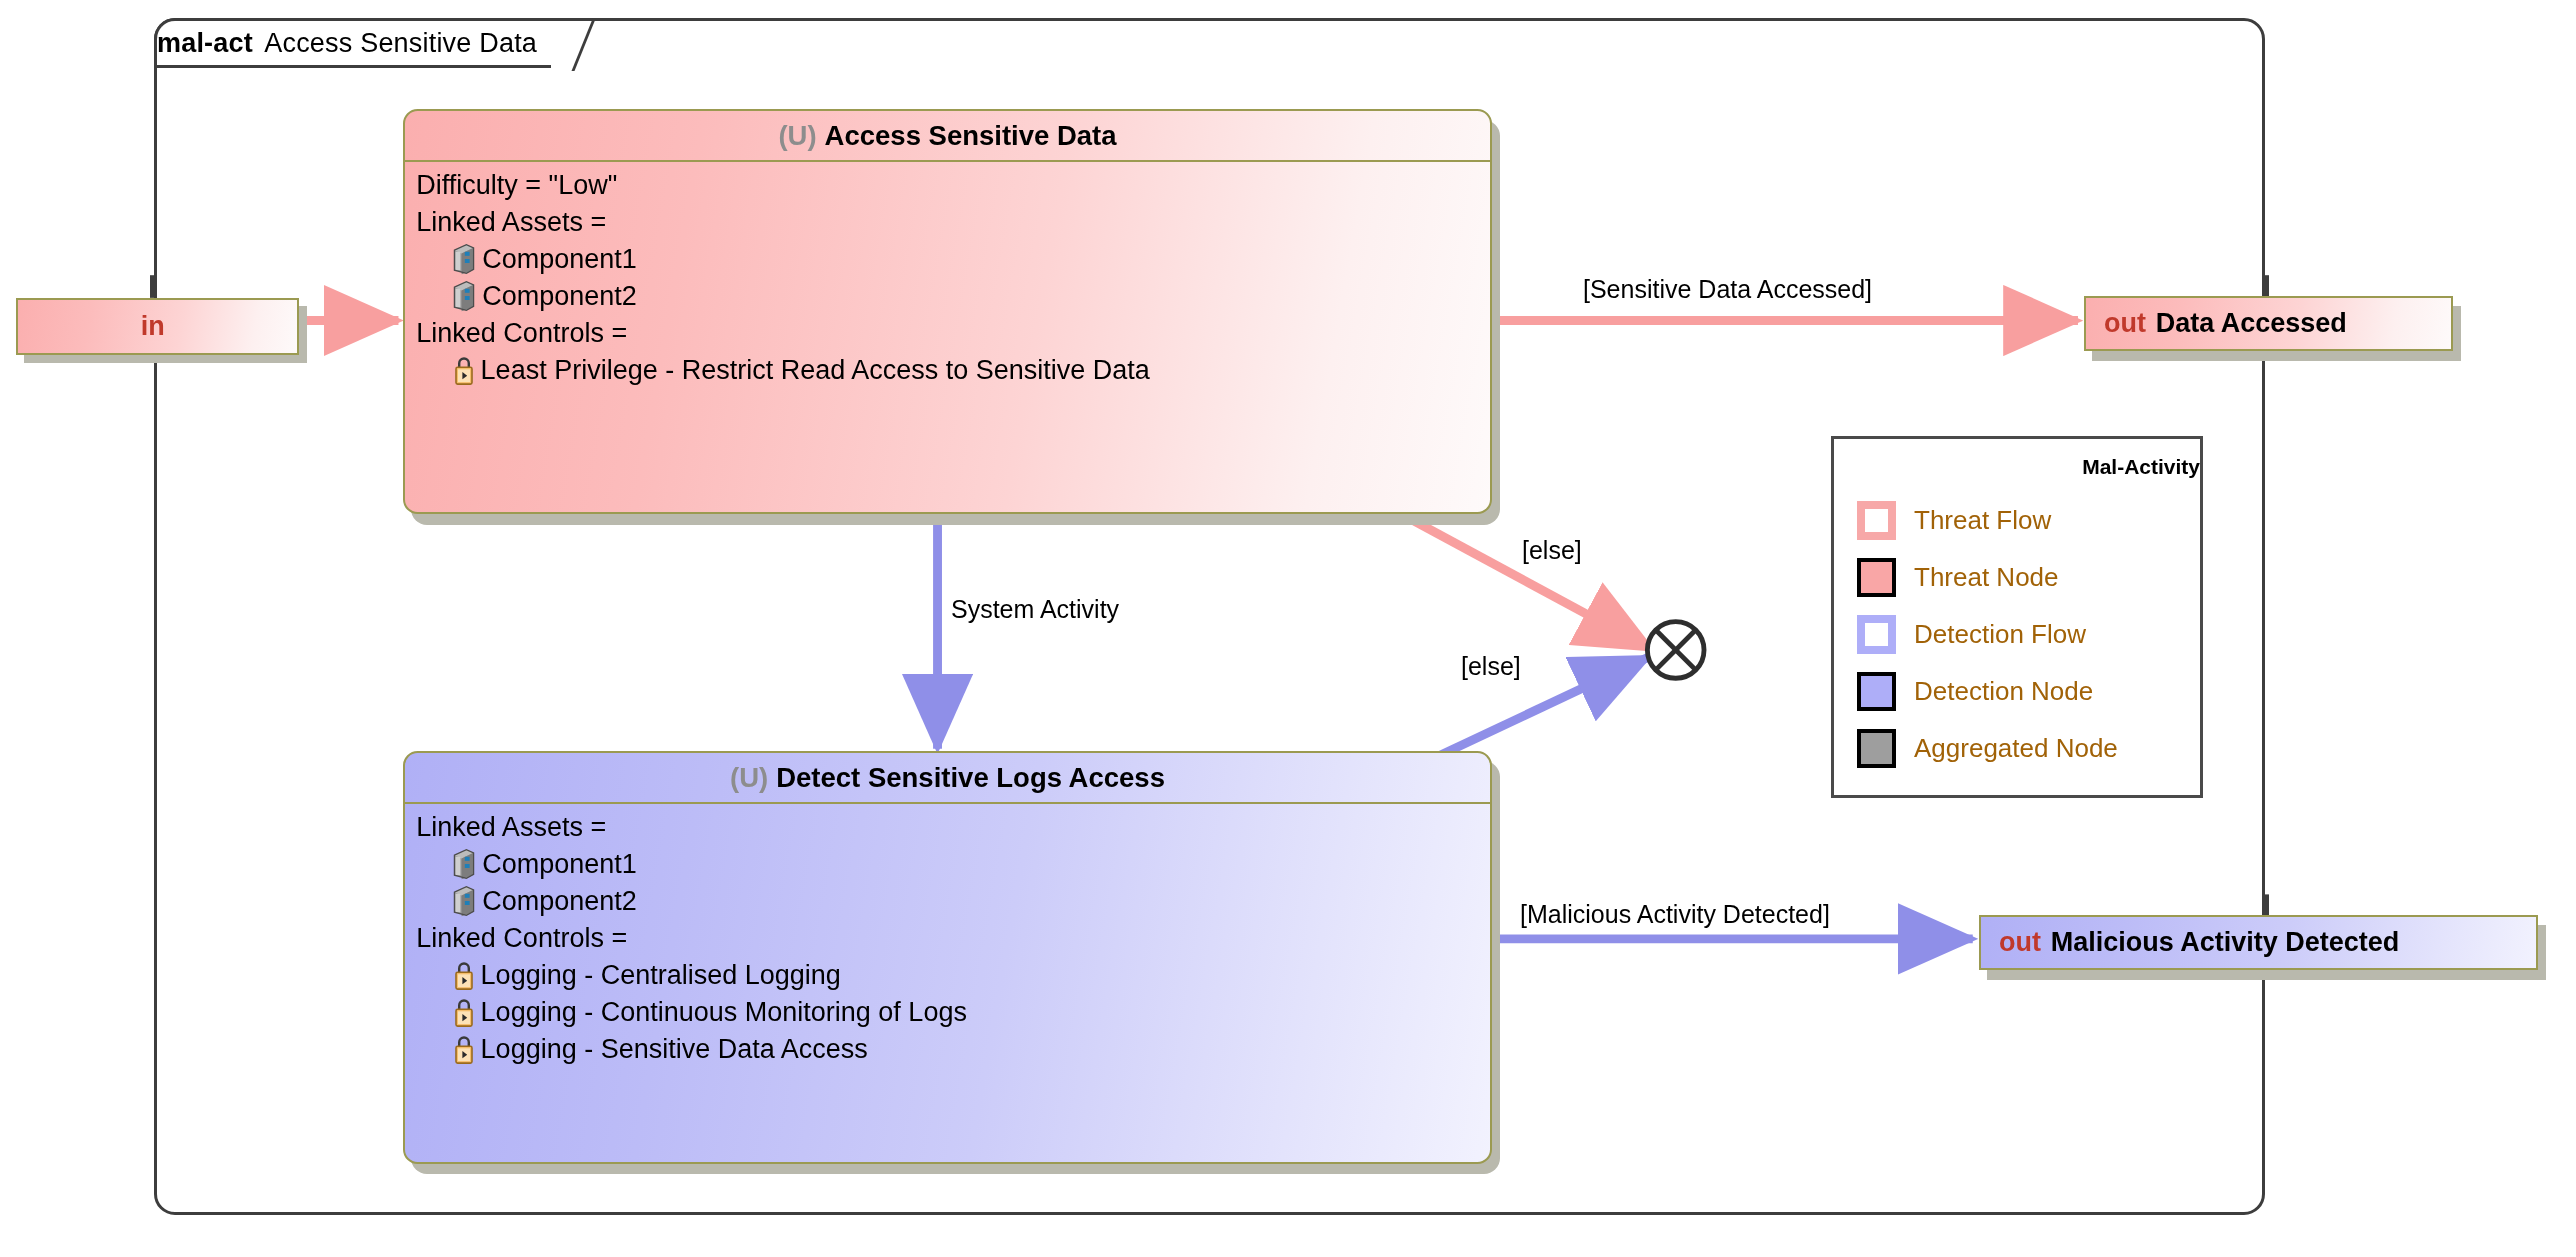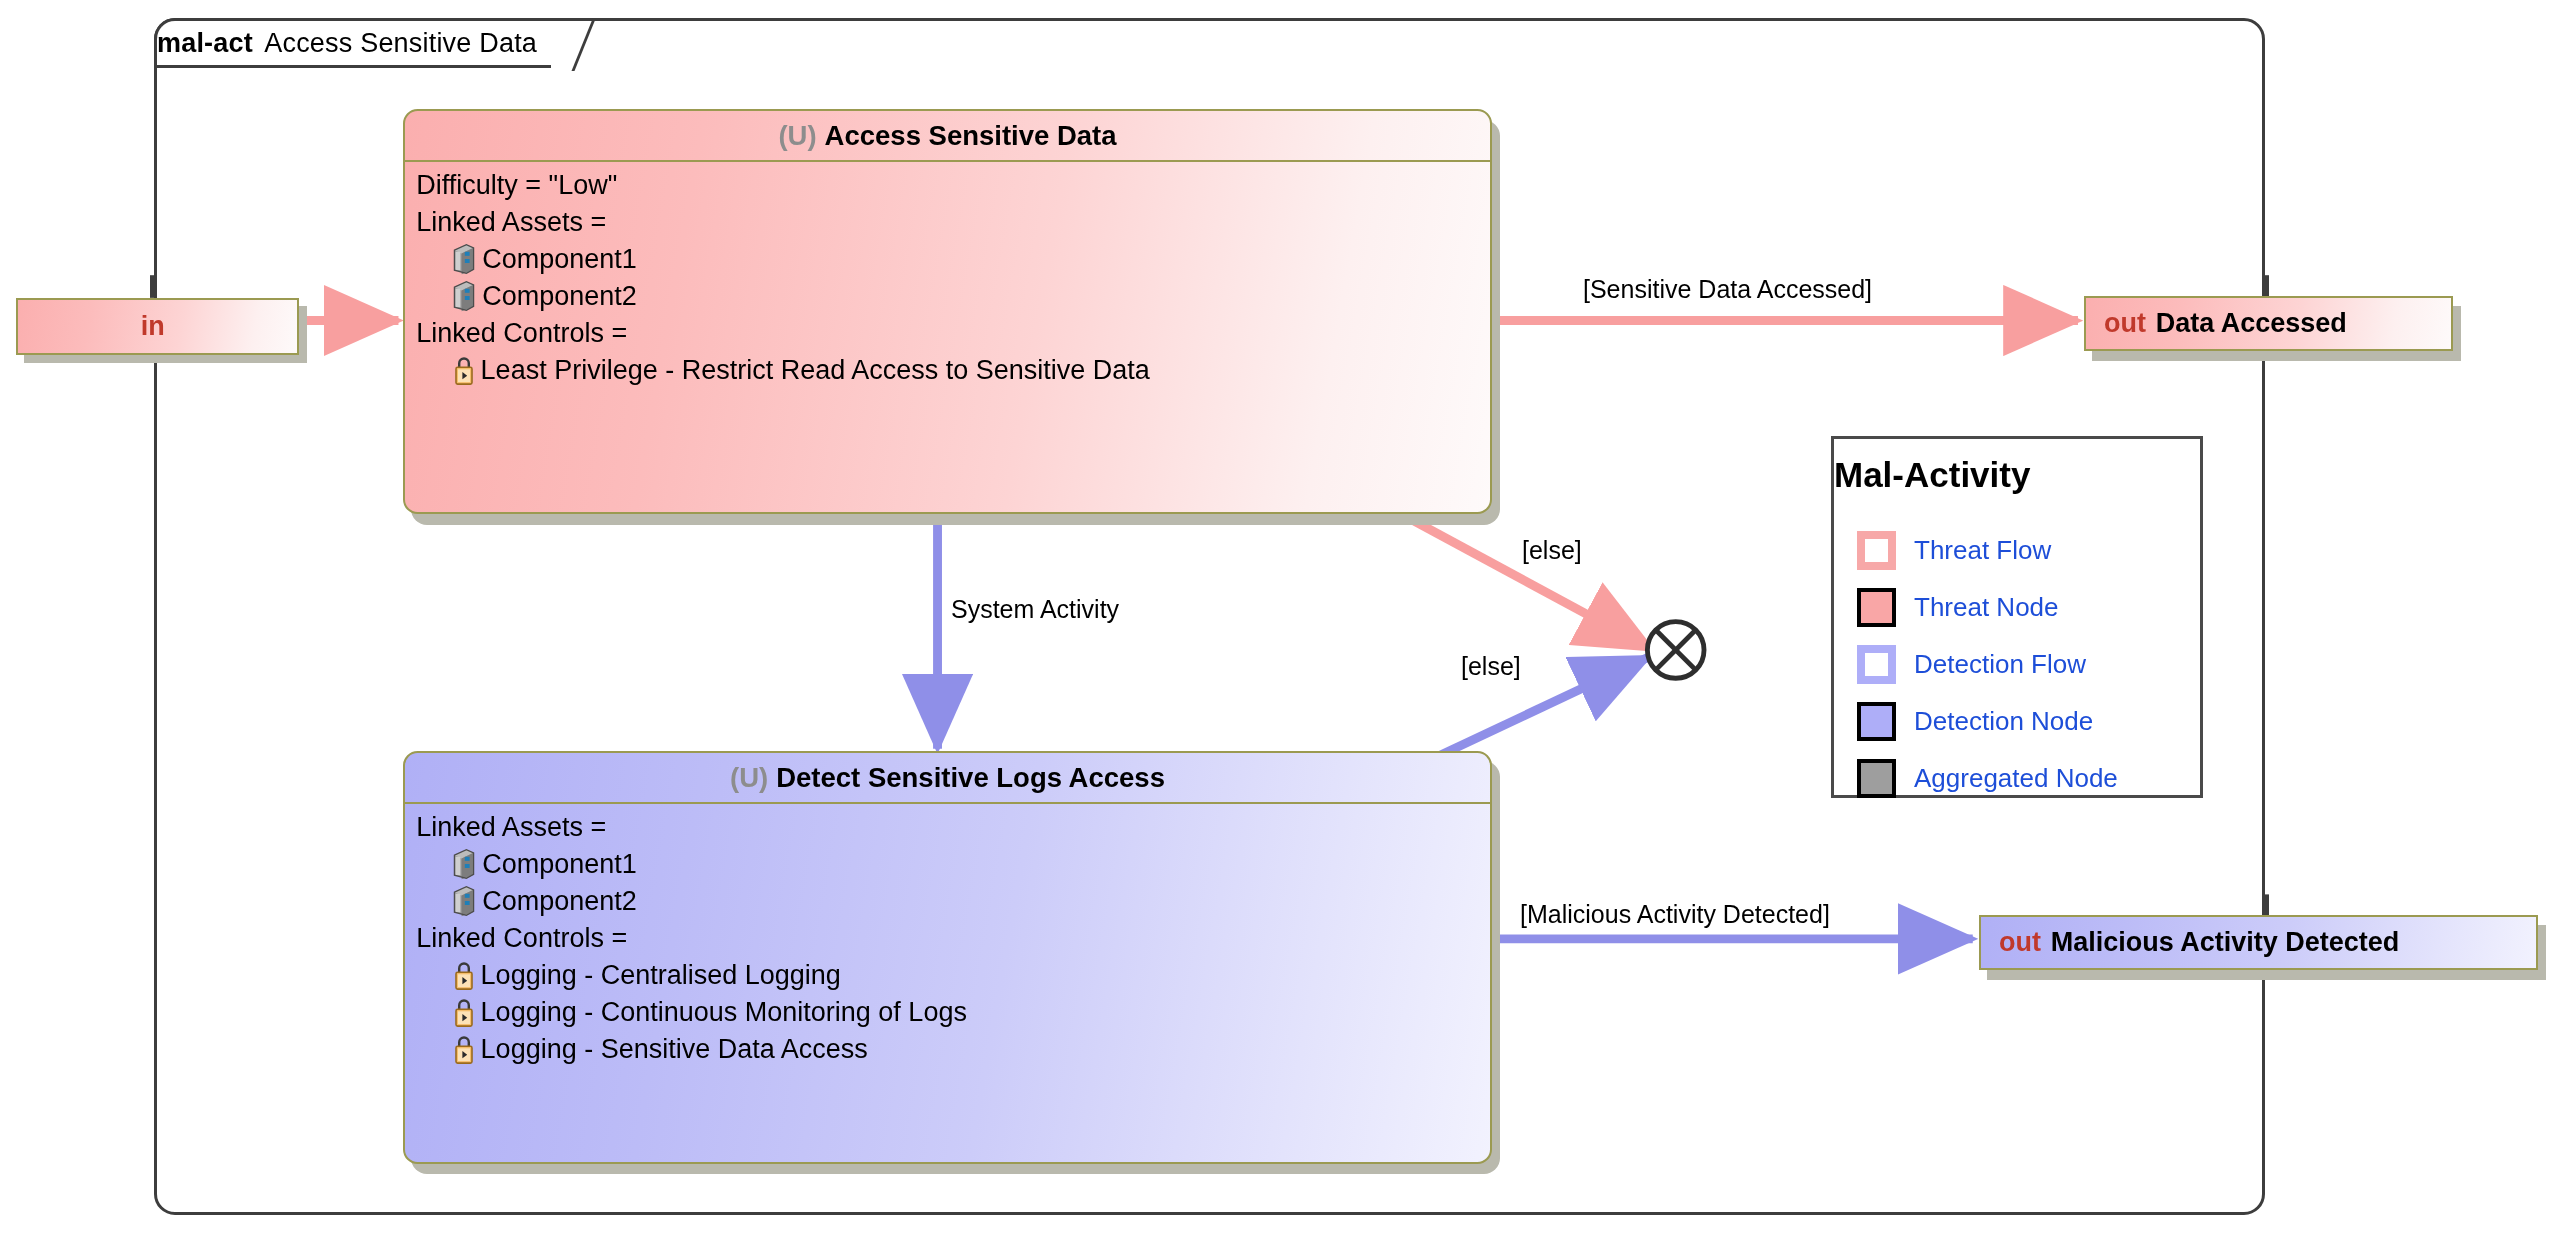--- a/index.html
+++ b/index.html
@@ -71,31 +71,31 @@
   }
   .pin .kw{color:#c0392b;margin-right:9.7px;}
   .pin-shadow{position:absolute;background:#b9b9ad;z-index:0;}
 
   
   .legend{
     position:absolute;left:1831px;top:436px;width:372px;height:362px;
     box-sizing:border-box;border:3.2px solid #4a4a4a;background:#fff;
   }
   .legend-title{
-    text-align:left;font-size:35px;font-weight:bold;color:#000;
-    margin-top:16px;margin-bottom:27px;
+    text-align:right;font-size:21px;font-weight:bold;color:#000;
+    margin-top:16px;margin-bottom:13px;
   }
   .legend-row{display:flex;align-items:center;height:57px;padding-left:23px;}
   .sw{width:39px;height:39px;box-sizing:border-box;margin-right:18px;flex:0 0 auto;}
   .sw-flow-threat{background:#ffffff;border:8px solid #f7a8a8;}
   .sw-node-threat{background:#f9a6a6;border:4px solid #000;}
   .sw-flow-detect{background:#ffffff;border:8px solid #aeaef8;}
   .sw-node-detect{background:#aeaef8;border:4px solid #000;}
   .sw-node-agg{background:#9e9e9e;border:4px solid #000;}
-  .legend-label{font-size:26px;color:#1d4ed8;white-space:nowrap;}
+  .legend-label{font-size:26px;color:#a16207;white-space:nowrap;}
 
   
   .elabel{position:absolute;font-size:25px;color:#000;white-space:nowrap;}
 
   svg.edges{position:absolute;left:0;top:0;width:2576px;height:1257px;overflow:visible;pointer-events:none;}
 </style>
 </head>
 <body>
 
 <div id="stage">

